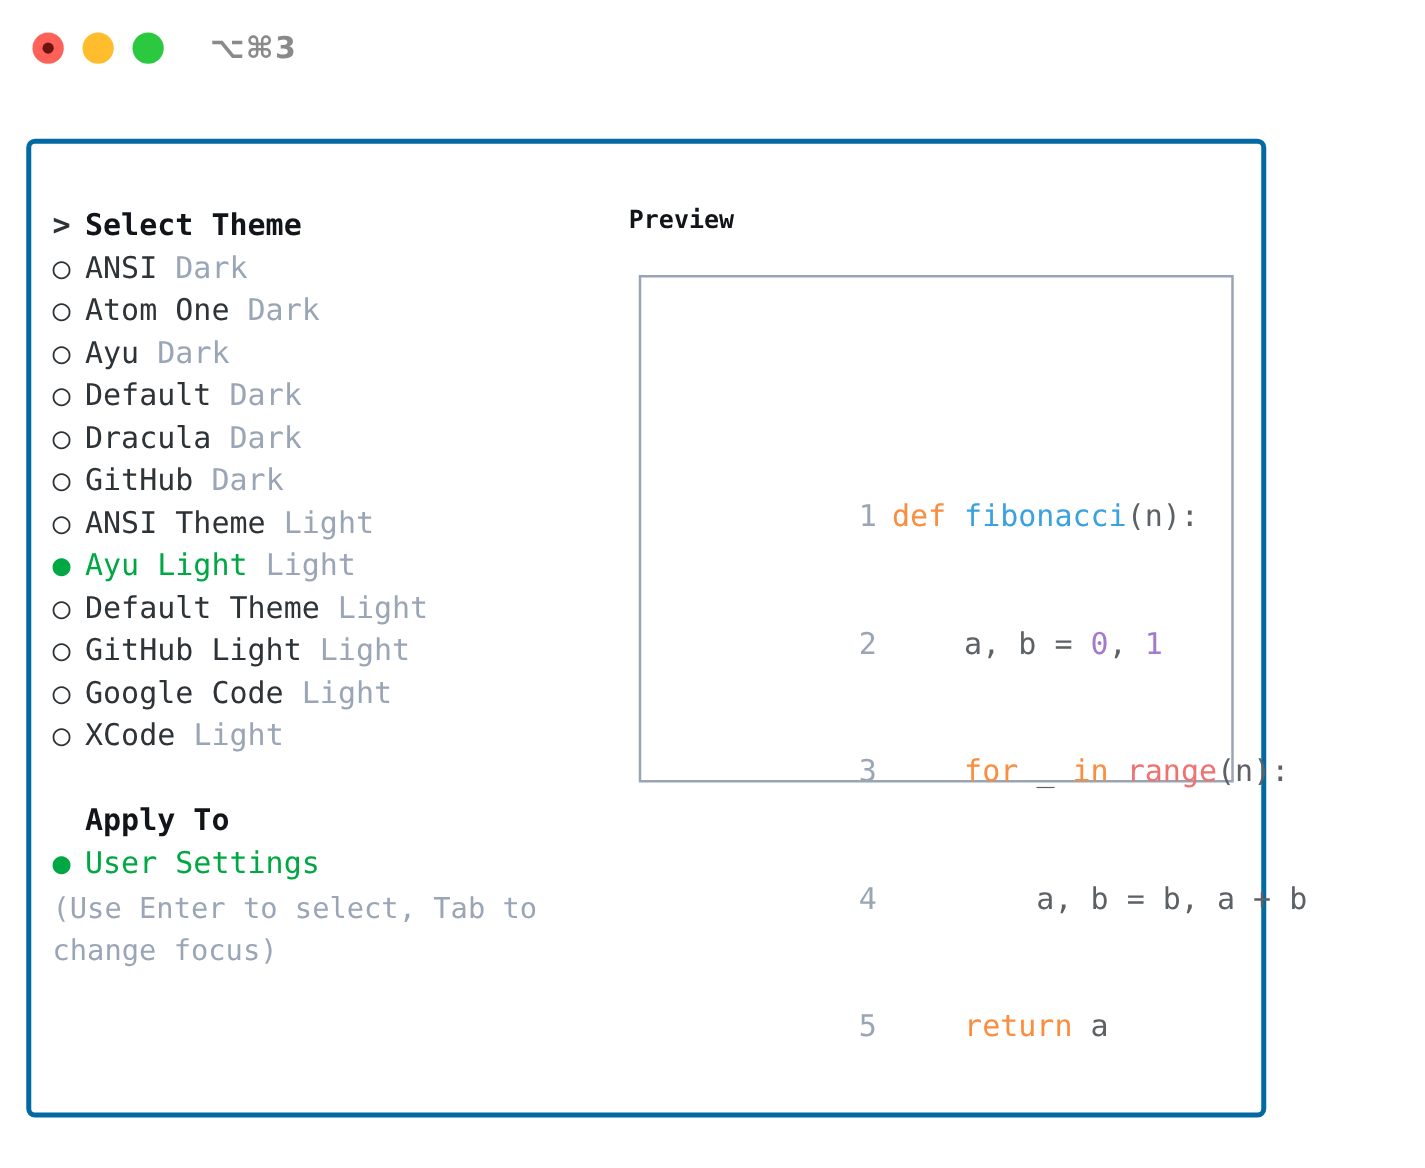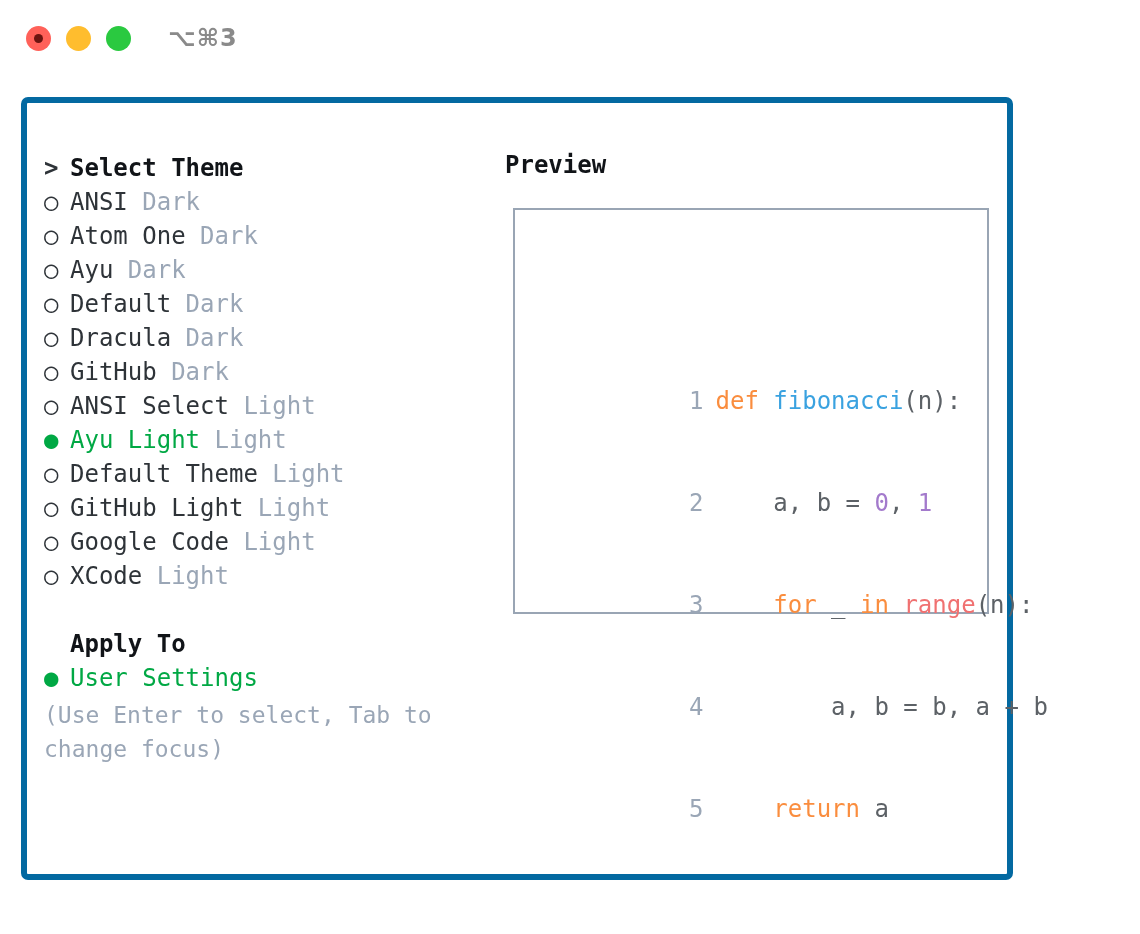--- a/index.html
+++ b/index.html
@@ -61,24 +61,24 @@
     font-weight: bold;
     color: #8a8a8a;
     letter-spacing: 1px;
     white-space: nowrap;
   }
 
   
   #card {
     position: absolute;
     left: 21px;
-    top: 97px;
+    top: 111px;
     width: 992px;
     height: 783px;
-    border: 6px solid #0369a1;
+    border: 4px solid #0369a1;
     border-radius: 7px;
     box-sizing: border-box;
     background: #ffffff;
   }
 
   
   #left-col {
     position: absolute;
     left: 17px;
     top: 48px;
@@ -116,21 +116,21 @@
     font-size: 23px;
     line-height: 34px;
     color: #9aa6b6;
   }
 
   
   #preview-title {
     position: absolute;
     left: 478px;
     top: 48px;
-    font-size: 24px;
+    font-size: 20px;
     font-weight: bold;
     color: #111418;
     text-align: center;
   }
   #preview-box {
     position: absolute;
     left: 486px;
     top: 105px;
     width: 476px;
     height: 406px;
@@ -194,21 +194,21 @@
       <div class="menu-line">
         <span class="marker">○</span><span class="label">Default</span> <span class="suffix">Dark</span>
       </div>
       <div class="menu-line">
         <span class="marker">○</span><span class="label">Dracula</span> <span class="suffix">Dark</span>
       </div>
       <div class="menu-line">
         <span class="marker">○</span><span class="label">GitHub</span> <span class="suffix">Dark</span>
       </div>
       <div class="menu-line">
-        <span class="marker">○</span><span class="label">ANSI Select</span> <span class="suffix">Light</span>
+        <span class="marker">○</span><span class="label">ANSI Theme</span> <span class="suffix">Light</span>
       </div>
       <div class="menu-line selected">
         <span class="marker marker-bullet">●</span><span class="label">Ayu Light</span> <span class="suffix">Light</span>
       </div>
       <div class="menu-line">
         <span class="marker">○</span><span class="label">Default Theme</span> <span class="suffix">Light</span>
       </div>
       <div class="menu-line">
         <span class="marker">○</span><span class="label">GitHub Light</span> <span class="suffix">Light</span>
       </div>

